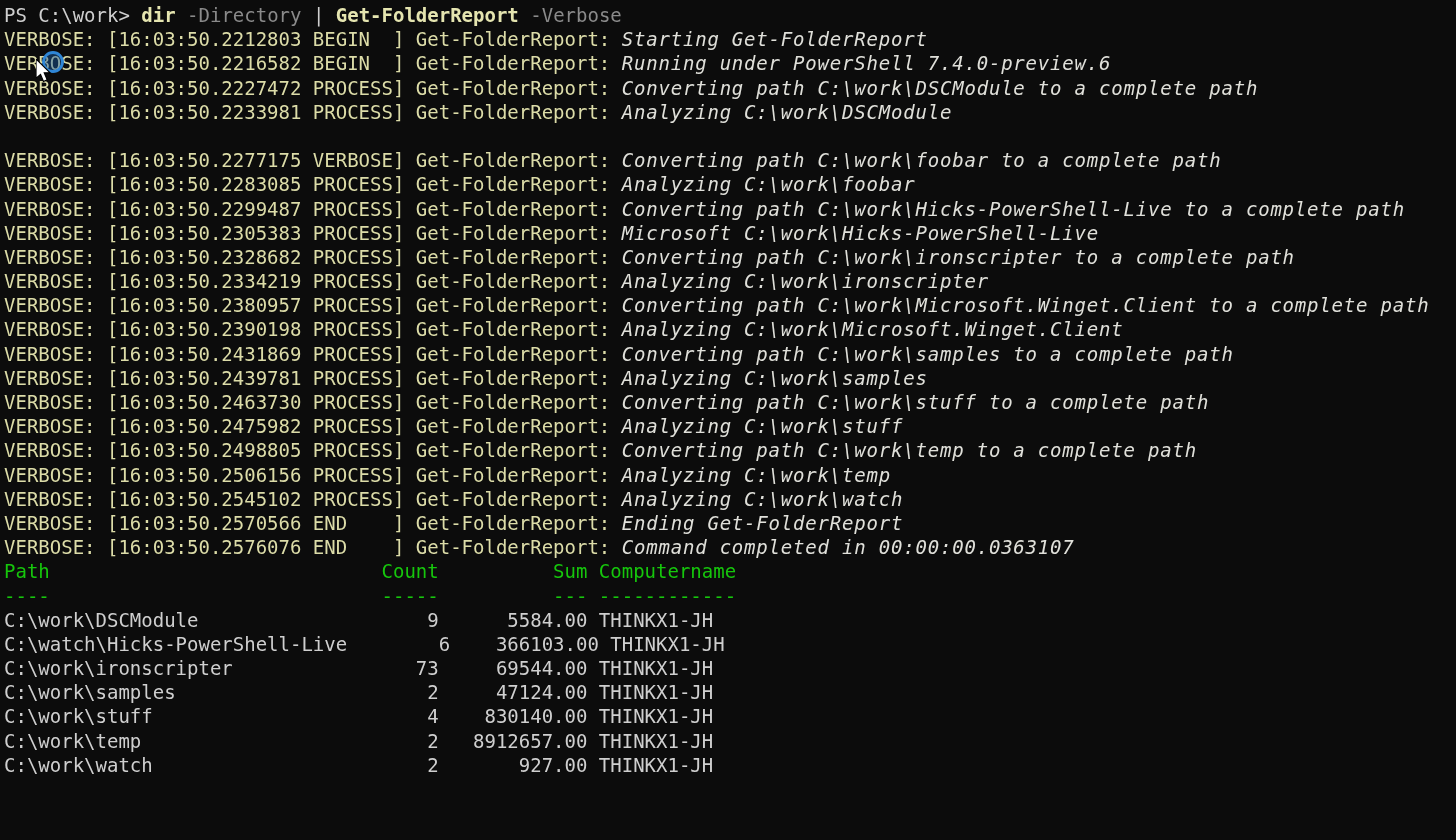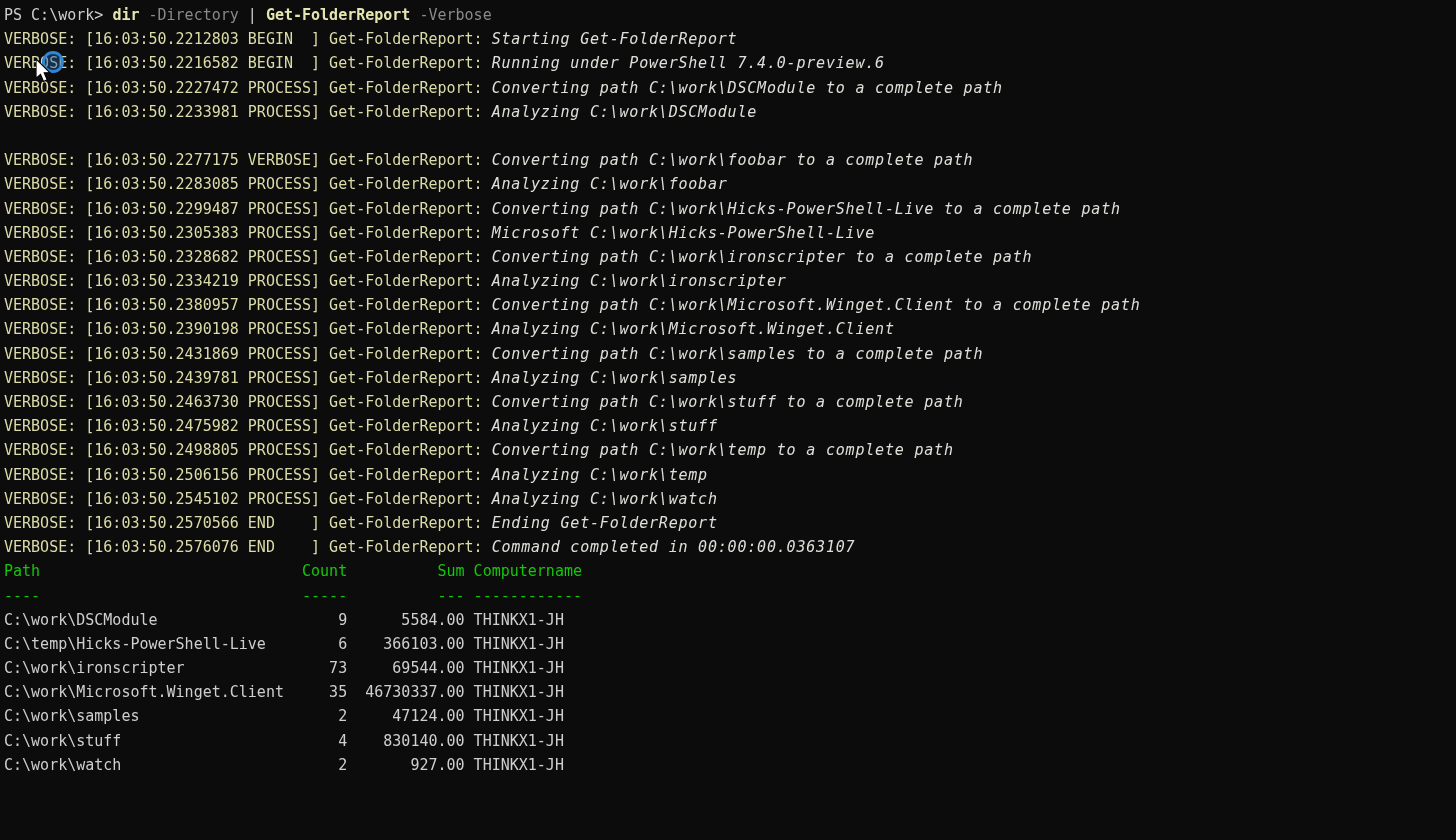--- a/index.html
+++ b/index.html
@@ -4,21 +4,21 @@
 <style>
   html,body{margin:0;padding:0;}
   body{
     width:1456px;height:840px;overflow:hidden;position:relative;
     background:#0c0c0c;
   }
   .terminal{
     position:absolute;inset:0;
     padding:3px 0 0 4px;
     font-family:"DejaVu Sans Mono","Liberation Mono",monospace;
-    font-size:15px;
+    font-size:19px;
     line-height:24.2px;
     cursor:text;
   }
   .line{height:24.2px;white-space:pre;}
   .c-plain{color:#cfcfcf;}
   .c-cmd{color:#e5e5b0;font-weight:bold;}
   .c-param{color:#8a8a8a;}
   .v-prefix{color:#dcdca8;}
   .v-source{color:#dcdca8;font-weight:400;}
   .v-msg{color:#e0e0da;font-style:italic;letter-spacing:0.8px;}
@@ -49,25 +49,25 @@
     <div class="line"><span class="v-prefix">VERBOSE: [16:03:50.2463730 PROCESS] </span><span class="v-source">Get-FolderReport: </span><span class="v-msg">Converting path C:\work\stuff to a complete path</span></div>
     <div class="line"><span class="v-prefix">VERBOSE: [16:03:50.2475982 PROCESS] </span><span class="v-source">Get-FolderReport: </span><span class="v-msg">Analyzing C:\work\stuff</span></div>
     <div class="line"><span class="v-prefix">VERBOSE: [16:03:50.2498805 PROCESS] </span><span class="v-source">Get-FolderReport: </span><span class="v-msg">Converting path C:\work\temp to a complete path</span></div>
     <div class="line"><span class="v-prefix">VERBOSE: [16:03:50.2506156 PROCESS] </span><span class="v-source">Get-FolderReport: </span><span class="v-msg">Analyzing C:\work\temp</span></div>
     <div class="line"><span class="v-prefix">VERBOSE: [16:03:50.2545102 PROCESS] </span><span class="v-source">Get-FolderReport: </span><span class="v-msg">Analyzing C:\work\watch</span></div>
     <div class="line"><span class="v-prefix">VERBOSE: [16:03:50.2570566 END    ] </span><span class="v-source">Get-FolderReport: </span><span class="v-msg">Ending Get-FolderReport</span></div>
     <div class="line"><span class="v-prefix">VERBOSE: [16:03:50.2576076 END    ] </span><span class="v-source">Get-FolderReport: </span><span class="v-msg">Command completed in 00:00:00.0363107</span></div>
     <div class="line"><span class="t-head">Path                             </span><span class="t-head">Count </span><span class="t-head">         Sum </span><span class="t-head">Computername</span></div>
     <div class="line"><span class="t-head">----                             </span><span class="t-head">----- </span><span class="t-head">         --- </span><span class="t-head">------------</span></div>
     <div class="line"><span class="t-cell">C:\work\DSCModule                </span><span class="t-cell">    9 </span><span class="t-cell">     5584.00 </span><span class="t-cell">THINKX1-JH  </span></div>
-    <div class="line"><span class="t-cell">C:\temp\Hicks-PowerShell-Live    </span><span class="t-cell">    6 </span><span class="t-cell">   366103.00 </span><span class="t-cell">THINKX1-JH  </span></div>
+    <div class="line"><span class="t-cell">C:\watch\Hicks-PowerShell-Live    </span><span class="t-cell">    6 </span><span class="t-cell">   366103.00 </span><span class="t-cell">THINKX1-JH  </span></div>
     <div class="line"><span class="t-cell">C:\work\ironscripter             </span><span class="t-cell">   73 </span><span class="t-cell">    69544.00 </span><span class="t-cell">THINKX1-JH  </span></div>
-    <div class="line"><span class="t-cell">C:\work\Microsoft.Winget.Client  </span><span class="t-cell">   35 </span><span class="t-cell"> 46730337.00 </span><span class="t-cell">THINKX1-JH  </span></div>
     <div class="line"><span class="t-cell">C:\work\samples                  </span><span class="t-cell">    2 </span><span class="t-cell">    47124.00 </span><span class="t-cell">THINKX1-JH  </span></div>
     <div class="line"><span class="t-cell">C:\work\stuff                    </span><span class="t-cell">    4 </span><span class="t-cell">   830140.00 </span><span class="t-cell">THINKX1-JH  </span></div>
+    <div class="line"><span class="t-cell">C:\work\temp                     </span><span class="t-cell">    2 </span><span class="t-cell">  8912657.00 </span><span class="t-cell">THINKX1-JH  </span></div>
     <div class="line"><span class="t-cell">C:\work\watch                    </span><span class="t-cell">    2 </span><span class="t-cell">      927.00 </span><span class="t-cell">THINKX1-JH  </span></div>
   </div>
 
 <svg class="overlay" width="30" height="30" style="left:38px;top:47px;">
   <circle cx="15" cy="15" r="9.5" fill="rgba(26,94,164,0.45)" stroke="#2f86d6" stroke-width="2.8"></circle>
 </svg>
 <svg class="overlay" width="16" height="24" viewBox="0 0 12 18" style="left:36px;top:59px;">
   <polygon points="0,0 0,14.5 3.4,11.6 5.6,16.9 8.4,15.6 6.2,10.4 10.6,10.4" fill="#ffffff" stroke="#000000" stroke-width="0.9"></polygon>
 </svg>
 

